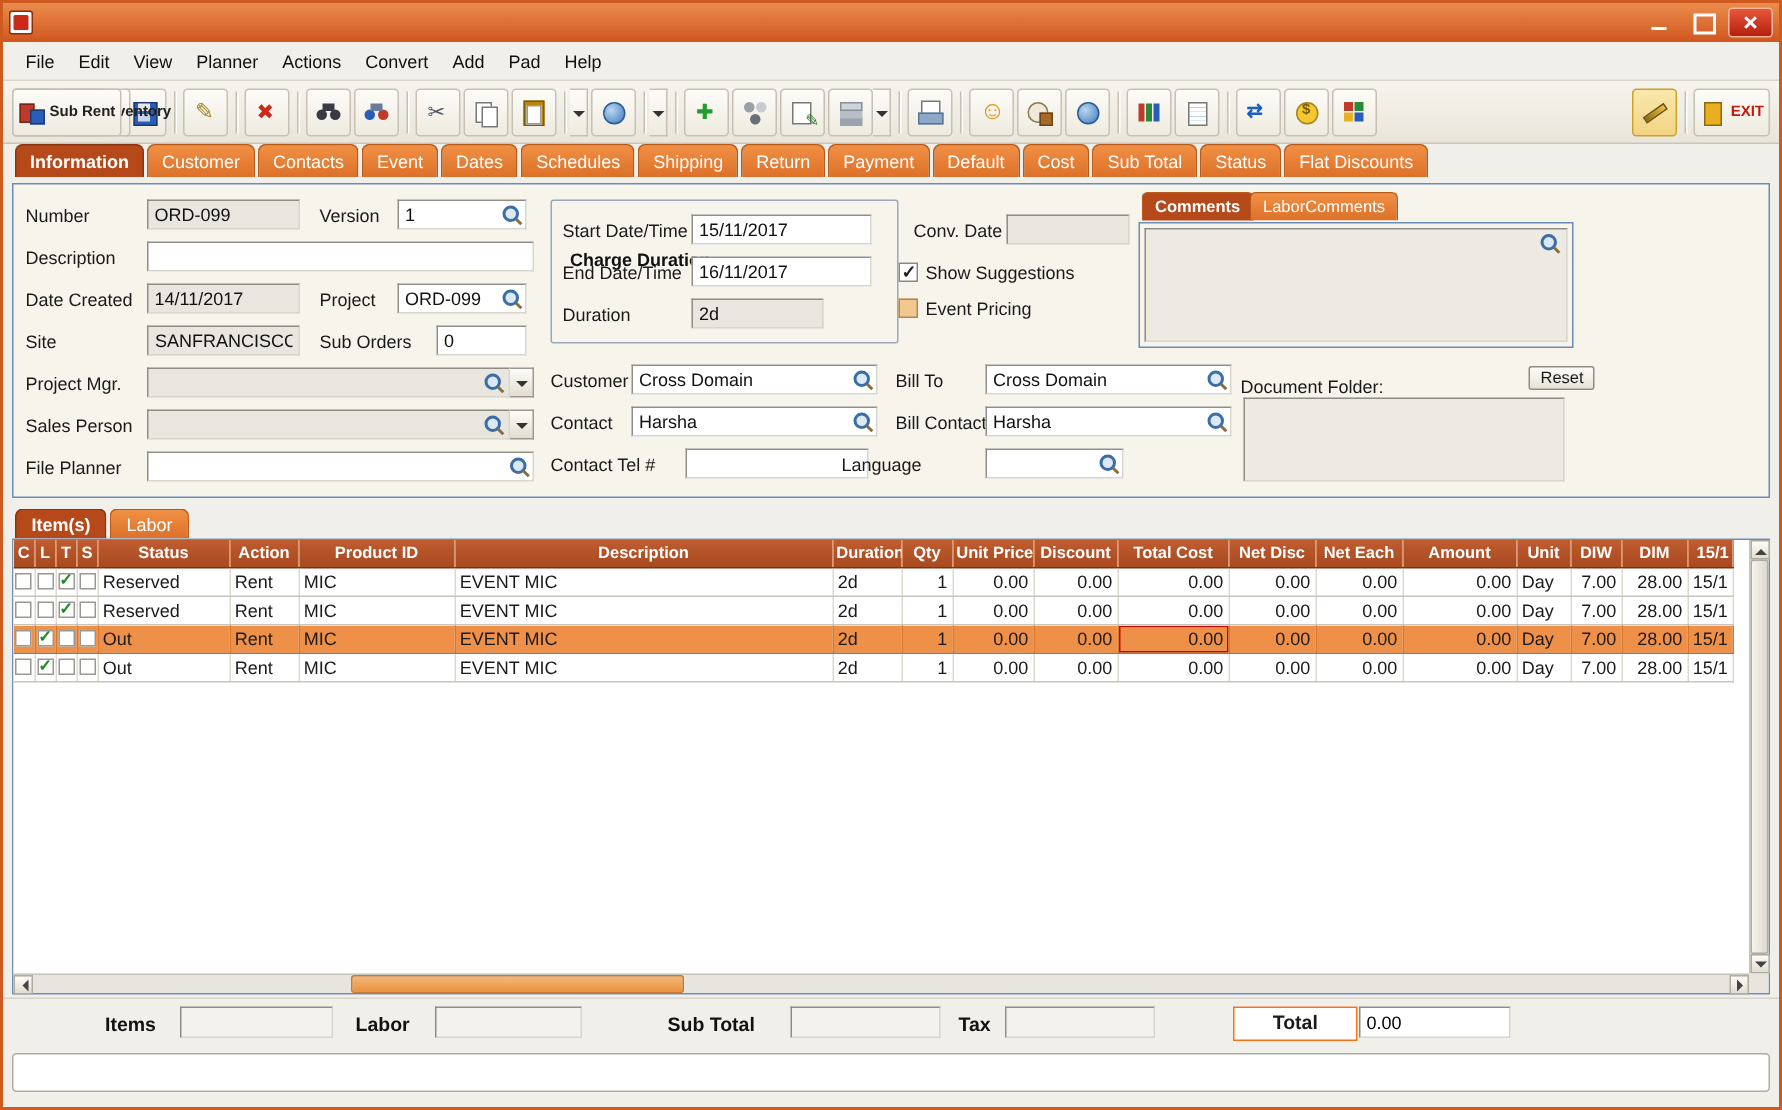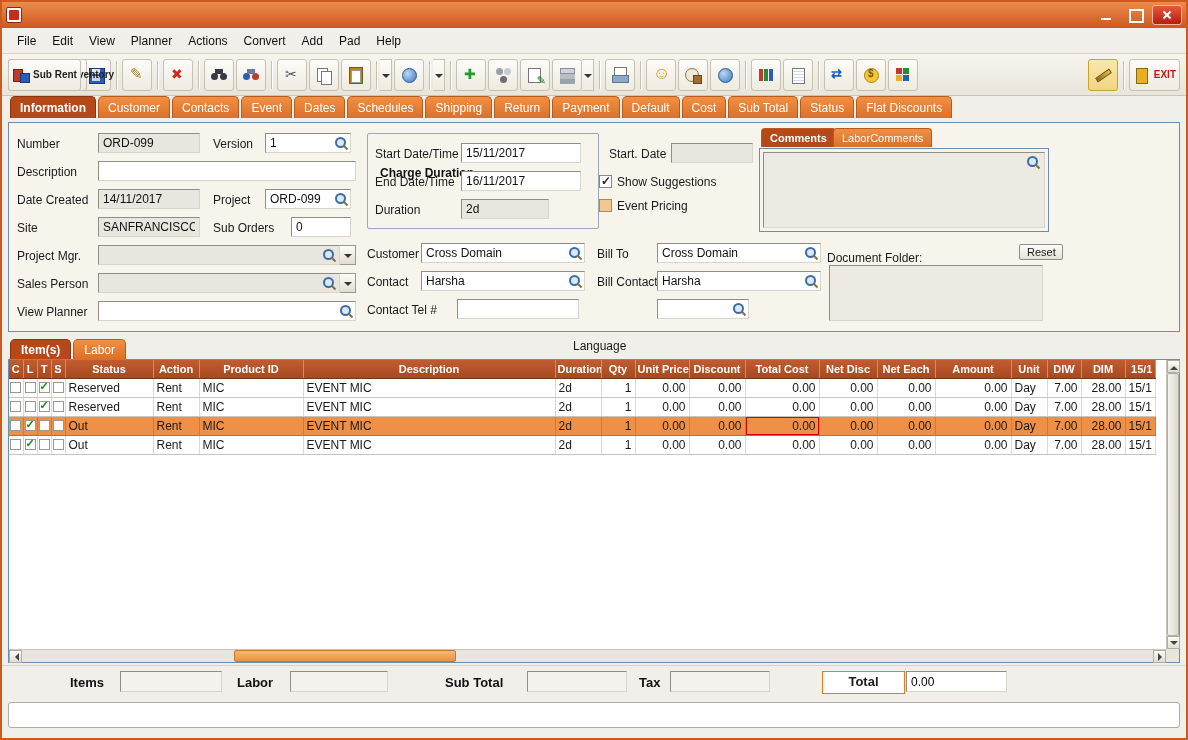--- a/index.html
+++ b/index.html
@@ -346,21 +346,21 @@
           <span class="combo-arrow"></span>
         </span>
 
     <span class="lbl" style="left:8px;top:154px;">Sales Person</span>
     <span class="fldw" style="left:89px;top:150px;width:258px;">
           <input class="fld withmag ro" value="" style="">
           <span class="mag" style="right:20px;"></span>
           <span class="combo-arrow"></span>
         </span>
 
-    <span class="lbl" style="left:8px;top:182px;">View Planner</span>
+    <span class="lbl" style="left:8px;top:182px;">File Planner</span>
     <span class="fldw" style="left:89px;top:178px;width:258px;">
           <input class="fld withmag" value="" style="">
           <span class="mag"></span>
         </span>
 
     <div class="groupbox" style="left:358px;top:10px;width:232px;height:96px;">
       <span class="legend">Charge Duration</span>
     </div>
     <span class="lbl" style="left:366px;top:24px;">Start Date/Time</span>
     <span class="fldw" style="left:452px;top:20px;width:120px;">
@@ -368,21 +368,21 @@
         </span>
     <span class="lbl" style="left:366px;top:52px;">End Date/Time</span>
     <span class="fldw" style="left:452px;top:48px;width:120px;">
           <input class="fld" value="16/11/2017" style="">
         </span>
     <span class="lbl" style="left:366px;top:80px;">Duration</span>
     <span class="fldw" style="left:452px;top:76px;width:88px;">
           <input class="fld ro" value="2d" style="">
         </span>
 
-    <span class="lbl" style="left:600px;top:24px;">Start. Date</span>
+    <span class="lbl" style="left:600px;top:24px;">Conv. Date</span>
     <span class="fldw" style="left:662px;top:20px;width:82px;">
           <input class="fld ro" readonly="" value="" style="">
         </span>
 
     <span class="cbx checked" style="left:590px;top:52px;"></span>
     <span class="cbx-lbl" style="left:608px;top:52px;">Show Suggestions</span>
     <span class="cbx orange" style="left:590px;top:76px;"></span>
     <span class="cbx-lbl" style="left:608px;top:76px;">Event Pricing</span>
 
     <span class="lbl" style="left:358px;top:124px;">Customer</span>
@@ -407,21 +407,21 @@
     <span class="fldw" style="left:648px;top:148px;width:164px;">
           <input class="fld withmag" value="Harsha" style="">
           <span class="mag"></span>
         </span>
 
     <span class="lbl" style="left:358px;top:180px;">Contact Tel #</span>
     <span class="fldw" style="left:448px;top:176px;width:122px;">
           <input class="fld" value="" style="">
         </span>
 
-    <span class="lbl" style="left:564px;top:180px;margin-top:36px;">Language</span>
+    <span class="lbl" style="left:552px;top:180px;">Language</span>
     <span class="fldw" style="left:648px;top:176px;width:92px;">
           <input class="fld withmag" value="" style="">
           <span class="mag"></span>
         </span>
 
     <span class="mini-tab active" style="left:752px;top:5px;">Comments</span>
     <span class="mini-tab" style="left:824px;top:5px;">LaborComments</span>
     <div class="comments-box" style="left:750px;top:25px;width:290px;height:84px;">
       <div class="comments-inner"></div>
       <span class="mag" style="right:8px;top:6px;"></span>

